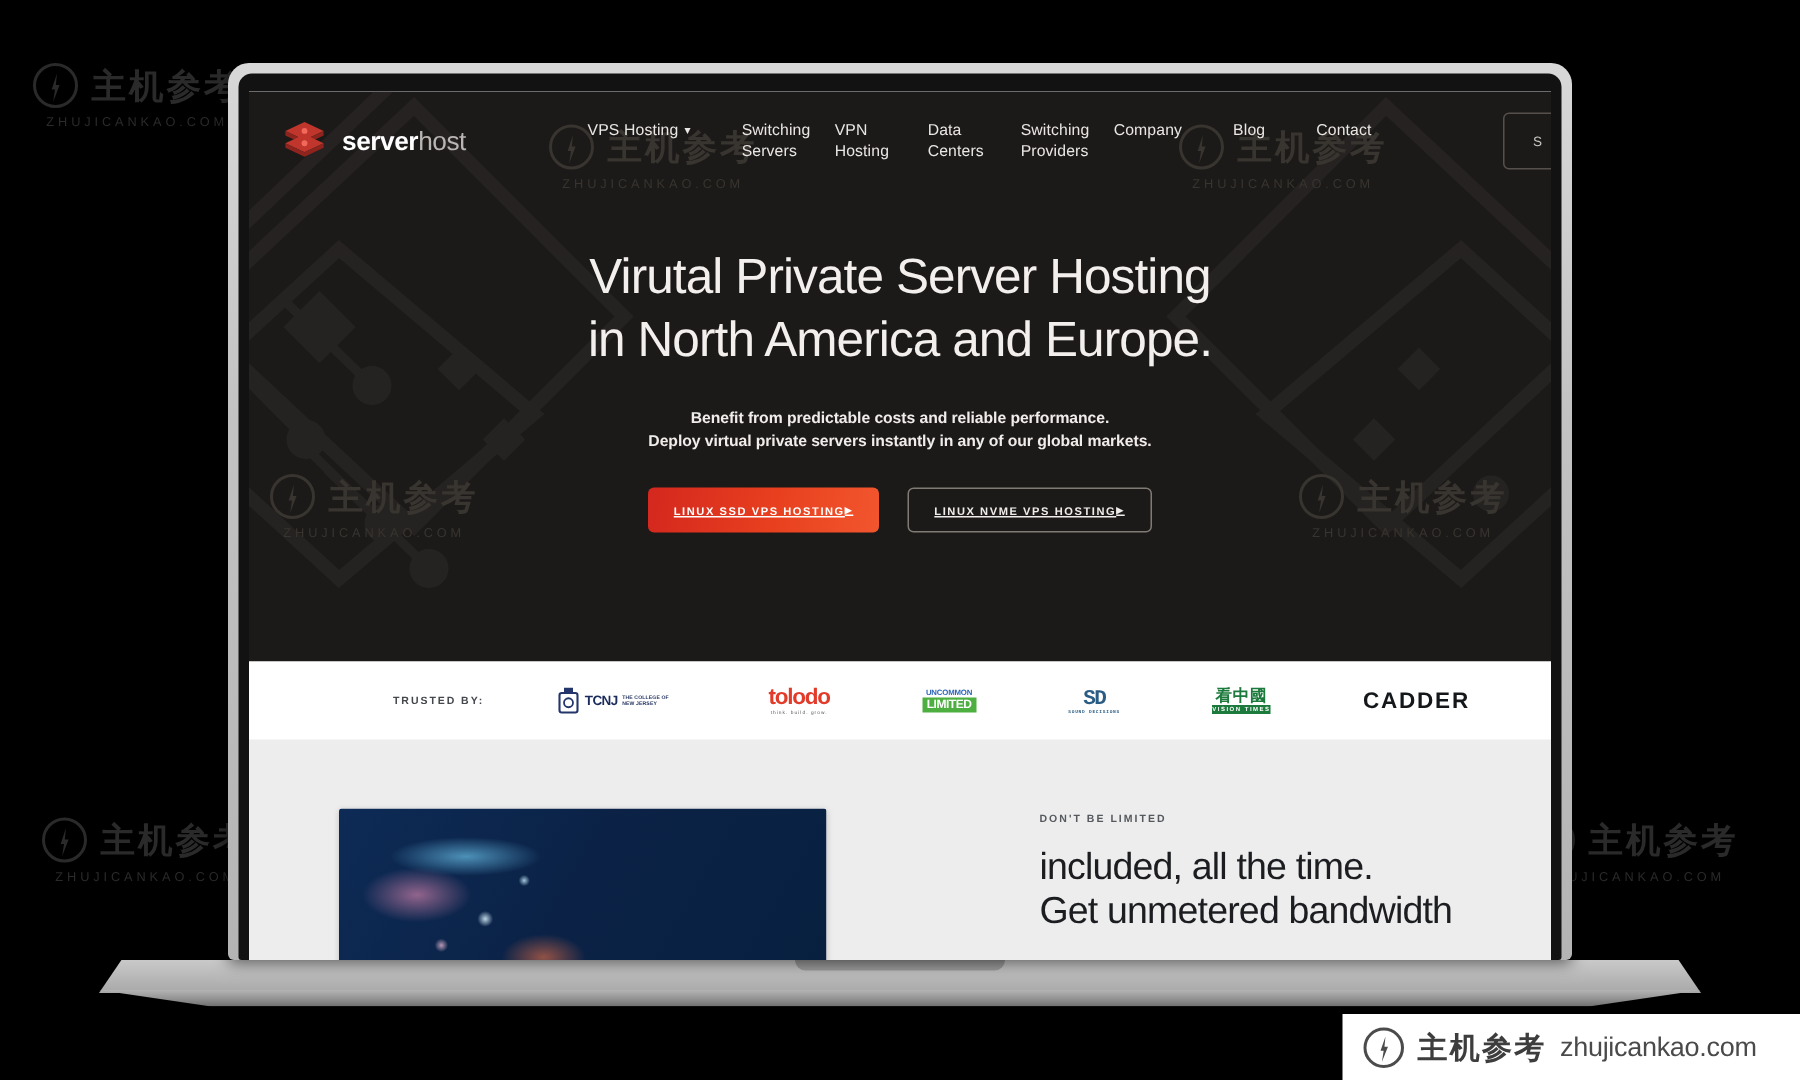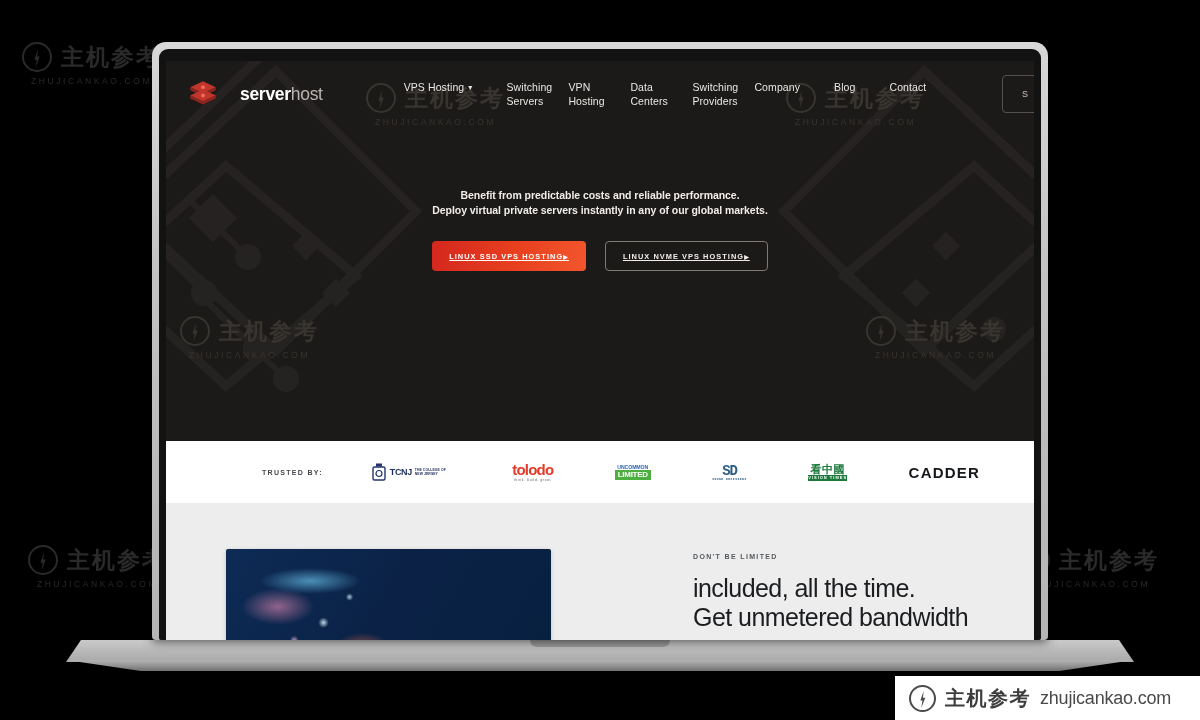--- a/index.html
+++ b/index.html
@@ -91,21 +91,21 @@
   .hero-wm .wm .wm-ring{ border-color:#38342f; }
   .hero-wm .wm .wm-ring::before{ background:#38342f; }
 
   
   .nav{
     position:relative; z-index:4;
     height:66px;
     display:flex; align-items:center;
     padding:0 0 0 22px;
   }
-  .brand{ display:flex; align-items:center; gap:22px; flex:none; }
+  .brand{ display:flex; align-items:center; gap:10px; flex:none; }
   .brand-mark{ width:30px;height:30px; flex:none; }
   .brand-txt{ font-size:17.5px; letter-spacing:-.3px; white-space:nowrap; }
   .brand-txt b{ color:#fff; font-weight:700; }
   .brand-txt span{ color:#b9b5b2; font-weight:400; }
 
   .menu{
     display:flex; align-items:flex-start; gap:0;
     margin-left:64px; flex:1;
   }
   .menu a{
@@ -147,21 +147,21 @@
     padding:0 17px;
     font-size:7.4px; font-weight:700; letter-spacing:1.05px;
     color:#fff; white-space:nowrap;
   }
   .btn-primary{ background:linear-gradient(100deg,#d4271e 0%,#e8401f 55%,#f2562e 100%); }
   .btn-ghost{ background:transparent; border:1px solid #807a75; color:#f0ece9; }
   .btn .arw{ font-size:6px; }
 
   
   .trusted{
-    height:62px; background:#fff;
+    height:52px; background:#fff;
     display:flex; align-items:center;
     padding:0 28px 0 96px;
     position:relative; z-index:3;
   }
   .trusted-label{
     font-size:7px; font-weight:700; letter-spacing:1.3px; color:#44484c;
     flex:none; margin-right:48px; white-space:nowrap;
   }
   .logos{ flex:1; display:flex; align-items:center; justify-content:space-between; padding-right:26px; }
 
@@ -360,20 +360,24 @@
                 <a href="#">Switching Providers</a>
                 <a href="#" class="single">Company</a>
                 <a href="#" class="single">Blog</a>
                 <a href="#" class="single">Contact</a>
               </div>
 
               <div class="nav-btn">S</div>
             </nav>
 
             <div class="hero-body">
+              <h1 class="h1">
+                <div>Virutal Private Server Hosting</div>
+                <div>in North America and Europe.</div>
+              </h1>
               <div class="sub">
                 <div>Benefit from predictable costs and reliable performance.</div>
                 <div>Deploy virtual private servers instantly in any of our global markets.</div>
               </div>
               <div class="cta-row">
                 <a class="btn btn-primary" href="#">
                   <span>LINUX SSD VPS HOSTING</span>
                   <span class="arw">▶</span>
                 </a>
                 <a class="btn btn-ghost" href="#">

